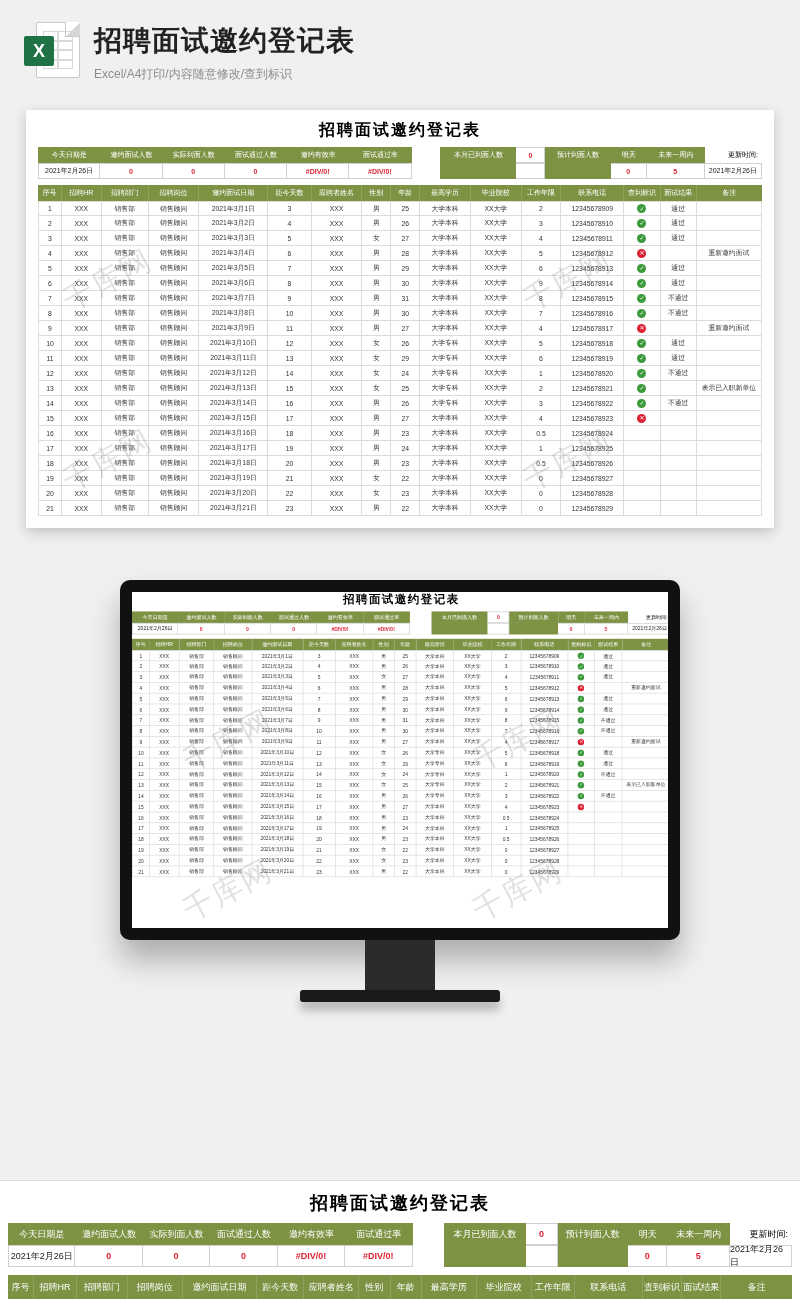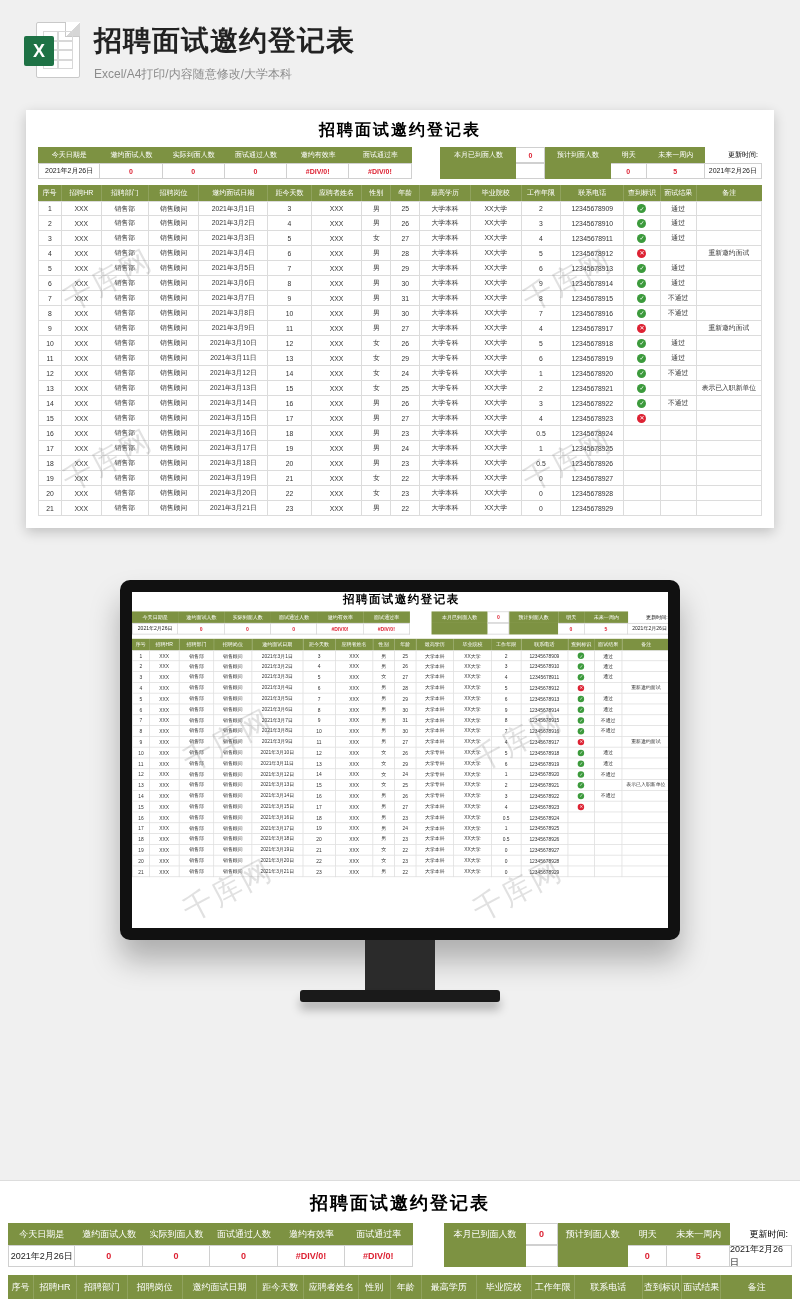--- a/index.html
+++ b/index.html
@@ -186,21 +186,21 @@
           <div></div>
           <div></div>
           <div></div>
           <div></div>
         </div>
       </div>
     <div class="x">X</div>
   </div>
   <div class="hero-text">
     <h1>招聘面试邀约登记表</h1>
-    <div class="sub">Excel/A4打印/内容随意修改/大学本科</div>
+    <div class="sub">Excel/A4打印/内容随意修改/查到标识</div>
   </div>
 </div>
 
 <div class="sheet-card card1">
   <div id="sheet-instance-1">
       <div class="sheet-title">招聘面试邀约登记表</div>
       <div class="summary-row">
     <div class="cell g s1">今天日期是</div>
     <div class="cell g s2">邀约面试人数</div>
     <div class="cell g s3">实际到面人数</div>

